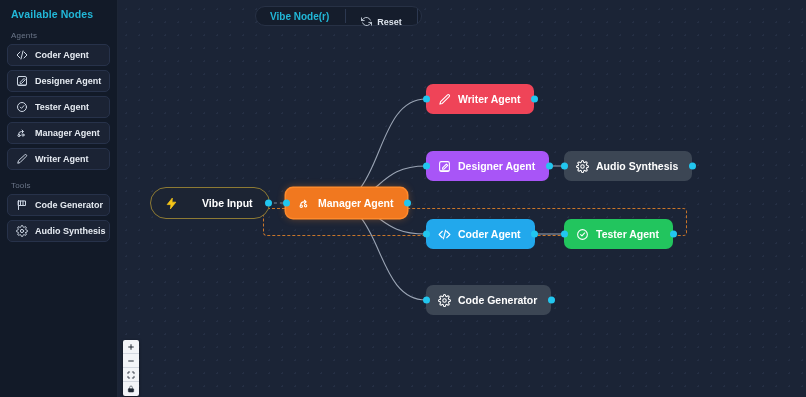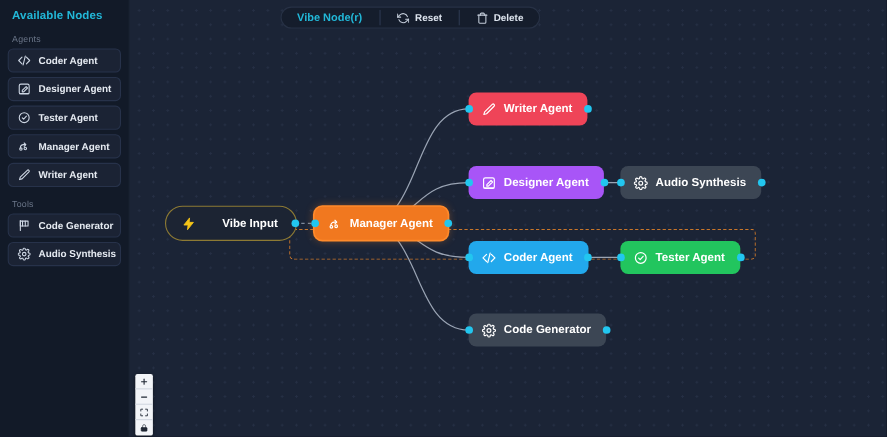--- a/index.html
+++ b/index.html
@@ -54,21 +54,21 @@
   #toolbar {
     position: absolute; left: 137px; top: 6px;
     height: 20px; display: flex; align-items: center;
     background: #151d2c; border: 1px solid #273145;
     border-radius: 14px; padding: 0 3px 0 14px; gap: 4px;
     z-index: 30;
   }
   #tb-title { color: #22b8d8; font-size: 10px; font-weight: bold; padding-right: 12px; }
   .tb-div { width: 1px; height: 14px; background: #2c3purple; background: #2c3850; }
   .tb-btn {
-    display: flex; align-items: center; gap: 5px;
+    display: flex; align-items: flex-end; gap: 5px;
     height: 22px; padding: 0 11px; border-radius: 11px;
     color: #dde4ee; font-size: 9px; font-weight: bold;
     background: transparent; border: none; cursor: pointer; white-space: nowrap;
   }
   .tb-btn svg { width: 11px; height: 11px; display: block; color: #c3ccd9; }
   .tb-primary {
     background: #1399b4; color: #ffffff; border-radius: 5px;
     height: 22px; padding: 0 11px; margin-left: 4px;
     font-size: 9px; font-weight: bold; border: none; cursor: pointer;
     display: flex; align-items: center;
@@ -317,29 +317,20 @@
         <span>
           <svg viewBox="0 0 24 24" fill="none" stroke="currentColor" stroke-width="2.1" stroke-linecap="round" stroke-linejoin="round">
             <polyline points="1 4 1 10 7 10"></polyline>
             <polyline points="23 20 23 14 17 14"></polyline>
             <path d="M20.49 9A9 9 0 0 0 5.64 5.64L1 10m22 4l-4.64 4.36A9 9 0 0 1 3.51 15"></path>
           </svg>
         </span>
         <span>Reset</span>
       </button>
       <span class="tb-div"></span>
-      <button class="tb-btn">
-        <span>
-          <svg viewBox="0 0 24 24" fill="none" stroke="currentColor" stroke-width="2.1" stroke-linecap="round" stroke-linejoin="round">
-            <polyline points="3 6 5 6 21 6"></polyline>
-            <path d="M19 6v14a2 2 0 0 1-2 2H7a2 2 0 0 1-2-2V6m3 0V4a2 2 0 0 1 2-2h4a2 2 0 0 1 2 2v2"></path>
-          </svg>
-        </span>
-        <span>Delete</span>
-      </button>
     </div>
 
     <div id="zoomctl">
       <div class="zbtn">
         <span>
           <svg viewBox="0 0 24 24" fill="none" stroke="currentColor" stroke-width="3" stroke-linecap="round">
               <line x1="12" y1="5" x2="12" y2="19"></line>
               <line x1="5" y1="12" x2="19" y2="12"></line>
             </svg>
         </span>

